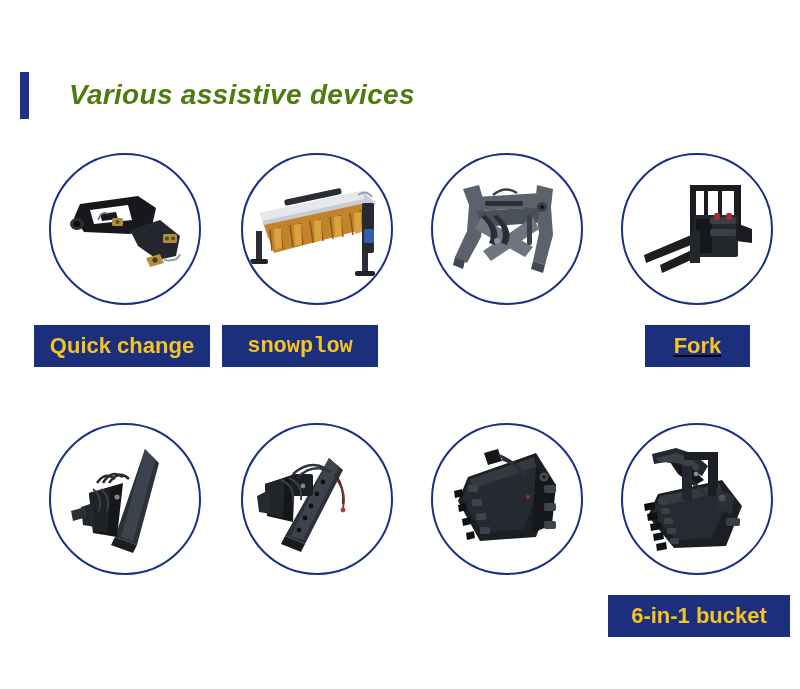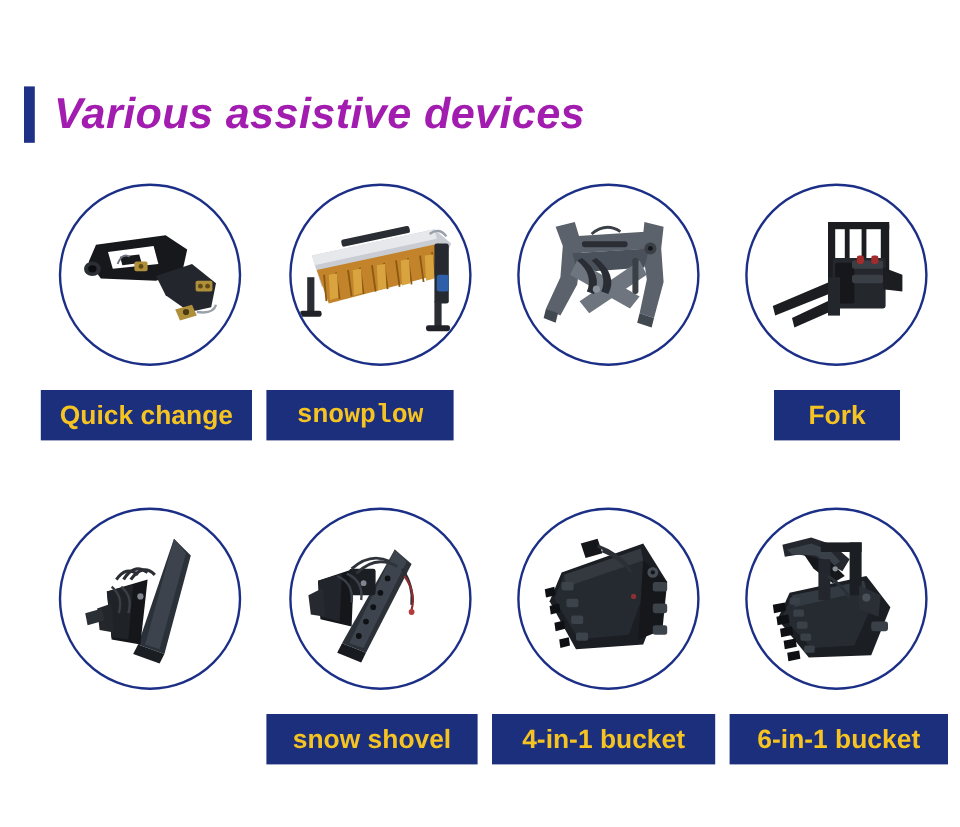--- a/index.html
+++ b/index.html
@@ -27,27 +27,28 @@
     align-items: center;
   }
   .title-accent {
     width: 9px;
     height: 47px;
     background: #1f3087;
     margin-right: 16px;
     flex: none;
   }
   .page-title {
-    font-size: 36px;
+    font-size: 28px;
     font-weight: bold;
     font-style: italic;
-    color: #a21caf;
+    color: #4d7c0f;
     letter-spacing: 0.3px;
     white-space: nowrap;
     line-height: 1;
+    margin-left: 24px;
   }
 
   
   .grid {
     position: absolute;
     left: 0;
     top: 150px;
     width: 800px;
   }
   .row {
@@ -198,21 +199,21 @@
             <circle cx="101" cy="36" r="5" fill="#3b3f46"></circle>
             <circle cx="101" cy="36" r="2" fill="#15171a"></circle>
             <circle cx="56" cy="70" r="3" fill="#8c929b"></circle>
             <path d="M14 86 L24 90 L22 98 L12 94 Z" fill="#42484f"></path>
             <path d="M92 90 L104 94 L102 102 L90 98 Z" fill="#42484f"></path>
           </svg>
         </div>
       </div>
     </div>
 
-    <div class="cell" style="left:645px;width:105px;">
+    <div class="cell" style="left:645px;width:105px;text-decoration:underline;">
       <div class="thumb-wrap" style="margin-left:-27px;">
         <div class="thumb">
           <svg width="134" height="116" viewBox="0 0 134 116">
             <g fill="#1b1d21">
               <rect x="60" y="14" width="6" height="52"></rect>
               <rect x="104" y="16" width="7" height="54"></rect>
               <rect x="60" y="14" width="51" height="6"></rect>
               <rect x="74" y="18" width="4" height="30"></rect>
               <rect x="88" y="18" width="4" height="30"></rect>
             </g>
@@ -289,21 +290,20 @@
               <path d="M30 40 q14 6 12 22"></path>
               <path d="M38 38 q14 6 12 22"></path>
             </g>
             <path d="M84 34 q10 14 8 30" stroke="#2a2e34" stroke-width="2.2" fill="none"></path>
             <path d="M86 40 q10 14 6 28" stroke="#8a2f2f" stroke-width="1.8" fill="none"></path>
             <circle cx="92" cy="70" r="2.4" fill="#b33b3b"></circle>
             <circle cx="52" cy="46" r="2.4" fill="#7e858f"></circle>
           </svg>
         </div>
       </div>
-      <div class="label-bar">snow shovel</div>
     </div>
 
     <div class="cell" style="left:410px;width:186px;">
       <div class="thumb-wrap" style="margin-left:18px;">
         <div class="thumb">
           <svg width="134" height="116" viewBox="0 0 134 116">
             <path d="M28 36 L96 12 L116 44 L96 96 L40 100 L18 60 Z" fill="#1b1e23"></path>
             <path d="M30 38 L94 16 L100 44 L84 88 L42 92 L22 58 Z" fill="#252930"></path>
             <path d="M30 38 L94 16 L96 26 L32 48 Z" fill="#34393f"></path>
             <path d="M96 26 L116 44 L112 84 L92 92 Z" fill="#15171b"></path>
@@ -326,21 +326,20 @@
             </g>
             <rect x="104" y="44" width="12" height="8" rx="2" fill="#3d434b"></rect>
             <rect x="104" y="62" width="12" height="8" rx="2" fill="#3d434b"></rect>
             <rect x="104" y="80" width="12" height="8" rx="2" fill="#3d434b"></rect>
             <circle cx="104" cy="36" r="4.5" fill="#474d55"></circle>
             <circle cx="104" cy="36" r="1.8" fill="#13151a"></circle>
             <circle cx="88" cy="56" r="2.2" fill="#8a3030"></circle>
           </svg>
         </div>
       </div>
-      <div class="label-bar">4-in-1 bucket</div>
     </div>
 
     <div class="cell" style="left:608px;width:182px;">
       <div class="thumb-wrap" style="margin-left:10px;">
         <div class="thumb">
           <svg width="134" height="118" viewBox="0 0 134 118">
             <path d="M28 54 L92 40 L112 66 L96 106 L44 108 L18 76 Z" fill="#1b1e23"></path>
             <path d="M30 56 L90 44 L96 66 L82 98 L46 100 L22 74 Z" fill="#262b32"></path>
             <path d="M30 56 L90 44 L92 52 L32 66 Z" fill="#343a42"></path>
             <g fill="#0e1013">

